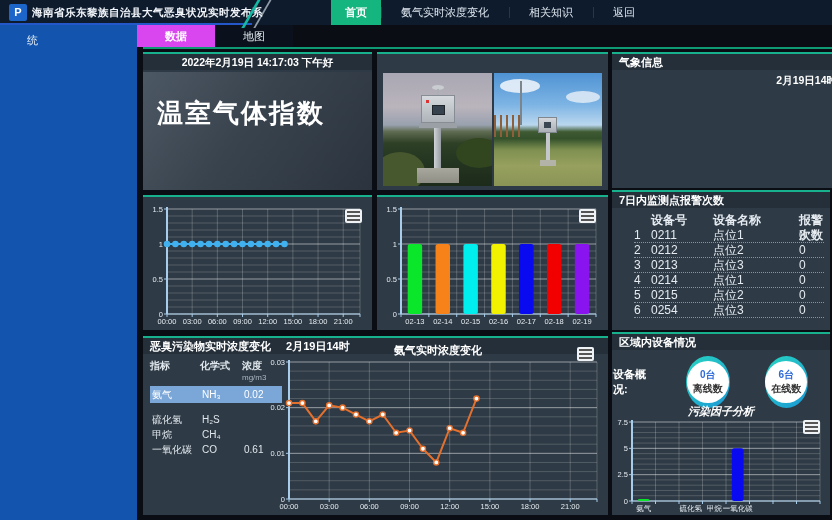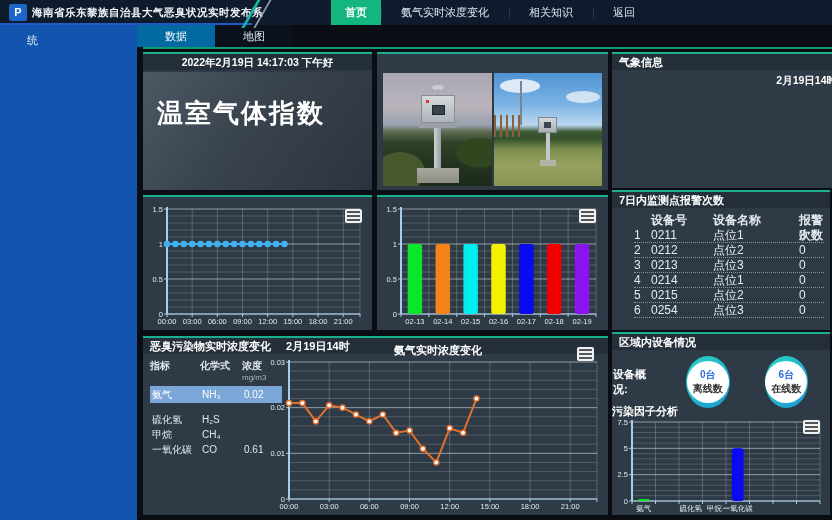--- a/index.html
+++ b/index.html
@@ -19,21 +19,21 @@
   .nav-item + .nav-item::before { content:""; position:absolute; left:0; top:7px; height:11px; width:1px; background:#26374c; }
   .nav-item.active { background:#14b57e; color:#fff; font-weight:bold; padding:0 14px; }
 
   
   .sidebar { position:absolute; left:0; top:25px; width:137px; height:495px; background:#1355ae; }
   .sidebar-label { position:absolute; left:27px; top:8px; color:#e9eff6; font-size:11px; }
 
   
   .tabs { position:absolute; left:137px; top:25px; height:22px; display:flex; z-index:4; }
   .tab { width:78px; text-align:center; line-height:22px; font-size:11px; color:#e7edf3; background:#0b111c; cursor:pointer; }
-  .tab.active { background:#0369a1; color:#fff; font-weight:normal; }
+  .tab.active { background:#d946ef; color:#fff; font-weight:bold; }
   .tabs-underline { position:absolute; left:143px; top:47px; width:689px; height:2px; background:#0f9a76; }
 
   
   .panel { position:absolute; background:#2e3a45; border-top:2px solid #18b18e; }
   .panel-h { height:16px; line-height:16px; padding:0 7px; font-size:11px; font-weight:bold; color:#fff; background:#242f3a; white-space:nowrap; }
 
   
   .p-gh { left:143px; top:52px; width:229px; height:138px; }
   .gh-date { text-align:center; font-weight:bold; font-size:10.5px; }
   .gh-body { position:absolute; left:0; top:18px; right:0; bottom:0; background:linear-gradient(125deg,#4c5864 0%,#39434e 45%,#2b343e 100%); }
@@ -91,21 +91,21 @@
 
   
   .p-dev { left:612px; top:332px; width:218px; height:183px; }
   .dev-row { position:absolute; left:1px; top:22px; display:flex; align-items:center;gap:28px; }
   .dev-label { font-size:11px; font-weight:bold; color:#fff; margin-right:5px; }
   .stat { width:52px; height:52px; border-radius:50%; background:linear-gradient(135deg,#27d6c1,#1b97d6);
           display:flex; align-items:center; justify-content:center; margin-right:7px; }
   .stat-inner { width:42px; height:42px; border-radius:50%; background:#fff; display:flex; flex-direction:column; justify-content:center; text-align:center; }
   .stat-num { font-size:10px; font-weight:bold; color:#2f6bd8; }
   .stat-label { font-size:10px; font-weight:bold; color:#333; }
-  .c4-title { position:absolute; left:0; top:70px; width:100%; font-size:11px; font-weight:bold; color:#fff; }
+  .c4-title { position:absolute; left:0; top:70px; width:100%; text-align:center; font-size:11px; font-weight:bold; color:#fff;font-style:italic; }
   .chart4 { position:absolute; left:2px; top:84px; width:212px; height:97px; }
 
   
   .chart { position:absolute; }
   .chart1 { left:2px; top:6px; width:225px; height:127px; }
   .chart2 { left:2px; top:6px; width:227px; height:127px; }
   .chart svg text { font-size:7.5px; fill:#e4ebf1; font-family:"Liberation Sans","DejaVu Sans",sans-serif; }
 
   
   .menu-icon { position:absolute; width:17px; height:14px; background:#eef2f4; border-radius:2px;

